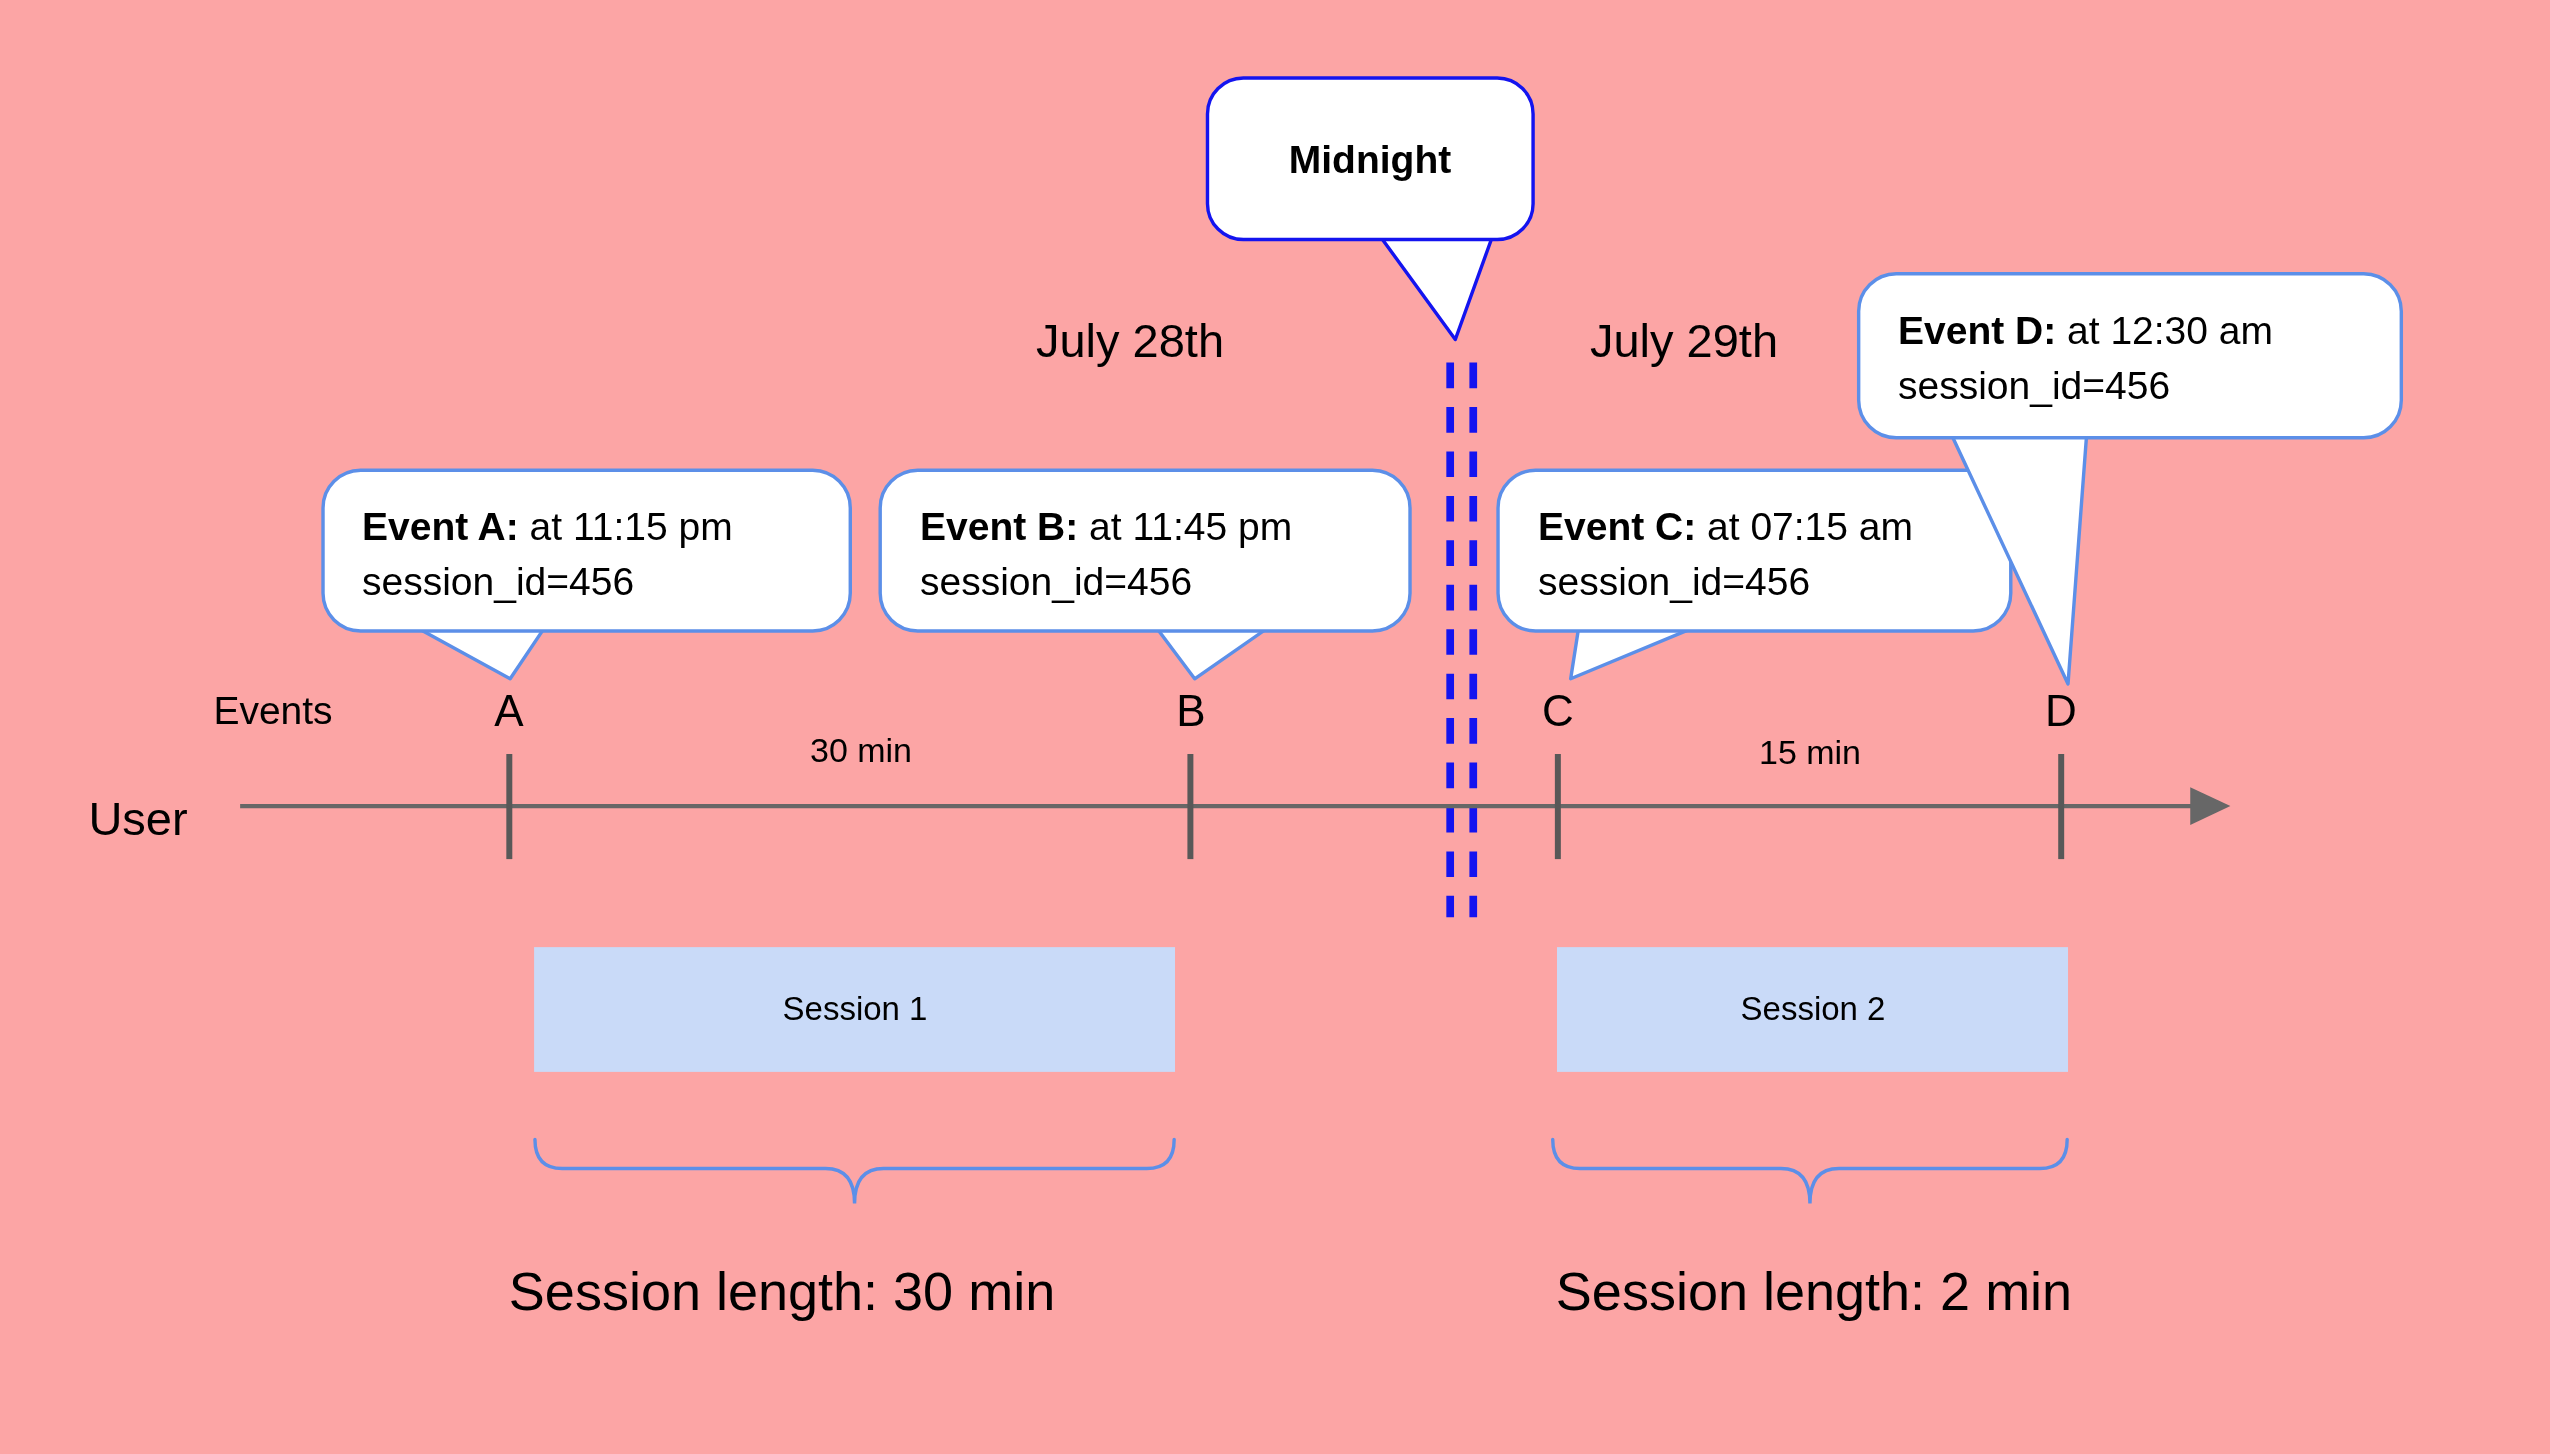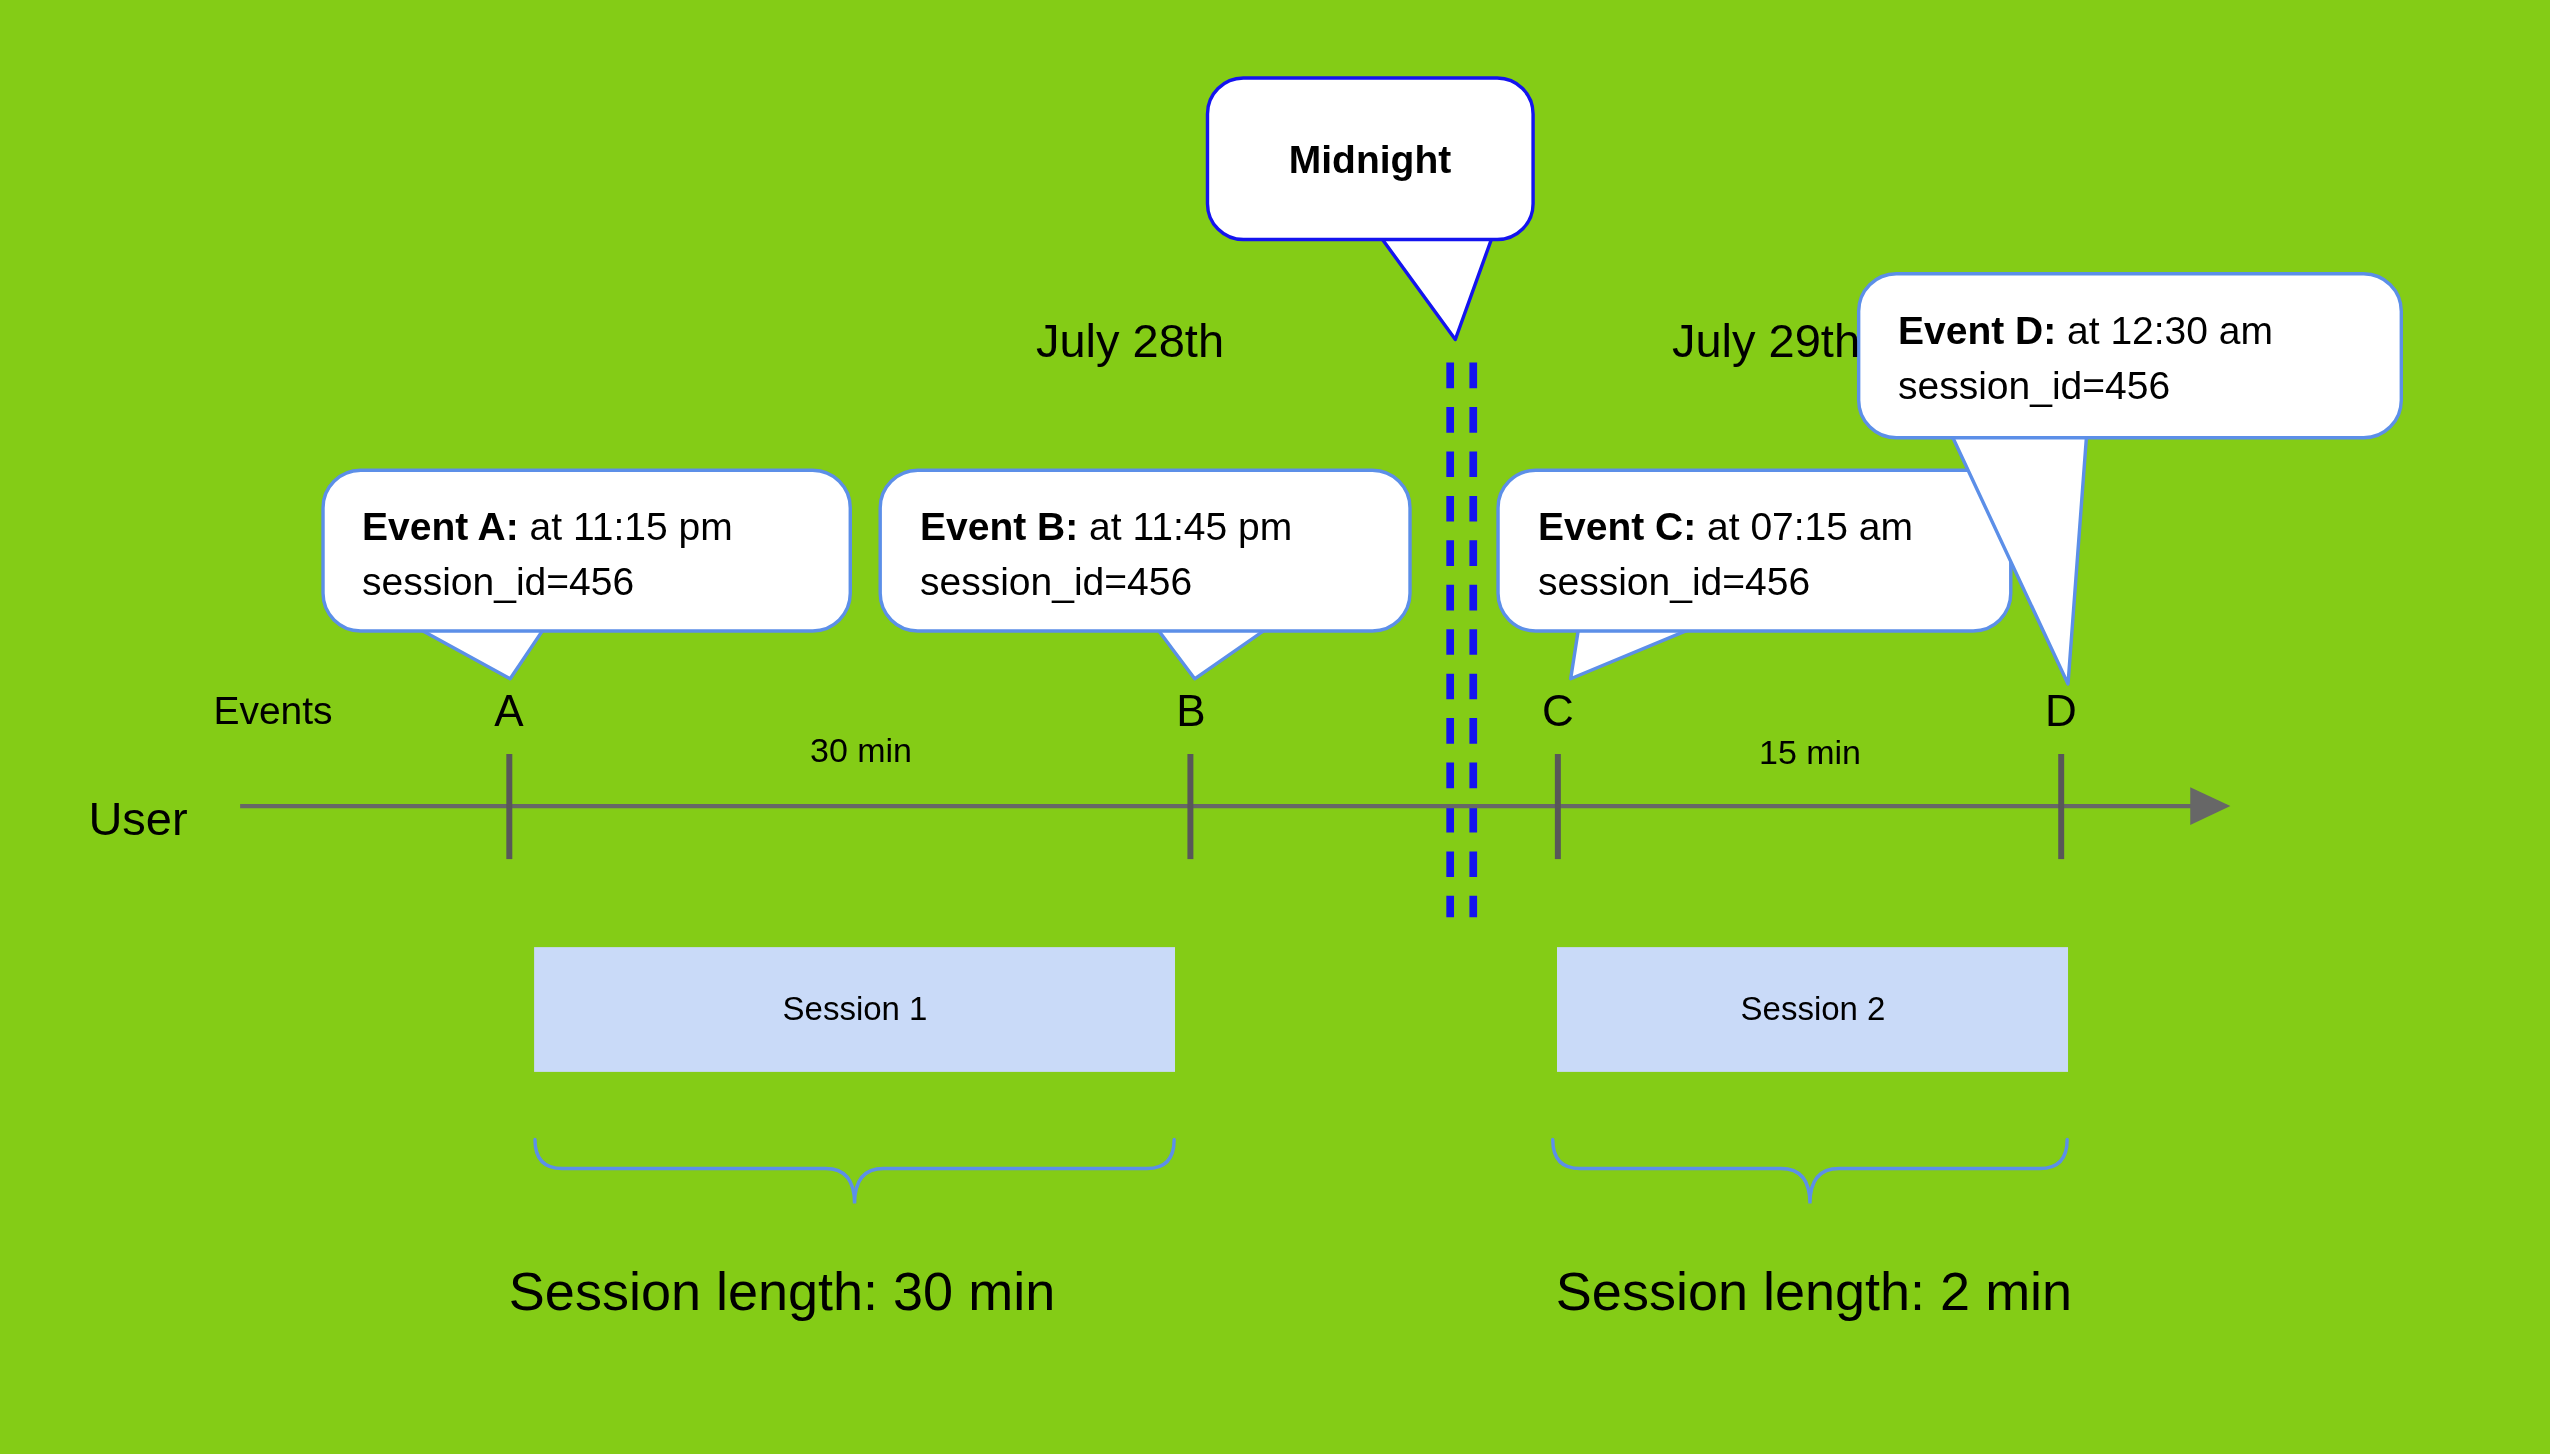--- a/index.html
+++ b/index.html
@@ -1,16 +1,16 @@
 <!DOCTYPE html>
 <html style="--bubble_border: #5c8fe8; --midnight_blue: #1414ef; --line_gray: #676767; --tick_gray: #585858; --session_fill: #c9daf8; --text: #000000;font-size:13.7px"><head>
 <meta charset="utf-8">
 <style>
   html,body{margin:0;padding:0;background:#ffffff;}
-  .stage{position:relative;width:2550px;height:1455px;background:#84cc16;overflow:hidden;
+  .stage{position:relative;width:2550px;height:1455px;background:#fca5a5;overflow:hidden;
          font-family:"Liberation Sans","DejaVu Sans",sans-serif;color:#000;}
   svg{position:absolute;left:0;top:0;}
 
   
   .bubble{fill:#fff;stroke:var(--bubble_border);stroke-width:4;}
   .tail{fill:#fff;stroke:var(--bubble_border);stroke-width:4;stroke-linejoin:round;}
   .mid-bubble{fill:#fff;stroke:var(--midnight_blue);stroke-width:4;}
   .mid-tail{fill:#fff;stroke:var(--midnight_blue);stroke-width:4;stroke-linejoin:round;}
   .dashline{stroke:var(--midnight_blue);stroke-width:9;stroke-dasharray:30 22;fill:none;}
   .timeline{stroke:var(--line_gray);stroke-width:5;fill:none;}
@@ -68,21 +68,21 @@
     <path class="tail" d="M2282,505 L2420,800 L2442,505 Z"></path>
     <rect class="bubble" x="2175" y="320" width="635" height="192" rx="44"></rect>
 
     <path class="mid-tail" d="M1612,272 L1703,397 L1748,272 Z"></path>
     <rect class="mid-bubble" x="1413" y="91" width="381" height="189" rx="42"></rect>
   </svg>
 
   <div class="lbl t-midnight" style="left:1370px;top:160px;">Midnight</div>
 
   <div class="lbl t-date" style="left:1130px;top:340px;">July 28th</div>
-  <div class="lbl t-date" style="left:1766px;top:340px;text-align:center;">July 29th</div>
+  <div class="lbl t-date" style="left:1684px;top:340px;text-align:center;">July 29th</div>
 
   <div class="evt" style="left:362px;top:499px;">
     <div><span class="b">Event A:</span><span> at 11:15 pm</span></div>
     <div>session_id=456</div>
   </div>
   <div class="evt" style="left:920px;top:499px;">
     <div><span class="b">Event B:</span><span> at 11:45 pm</span></div>
     <div>session_id=456</div>
   </div>
   <div class="evt" style="left:1538px;top:499px;">

